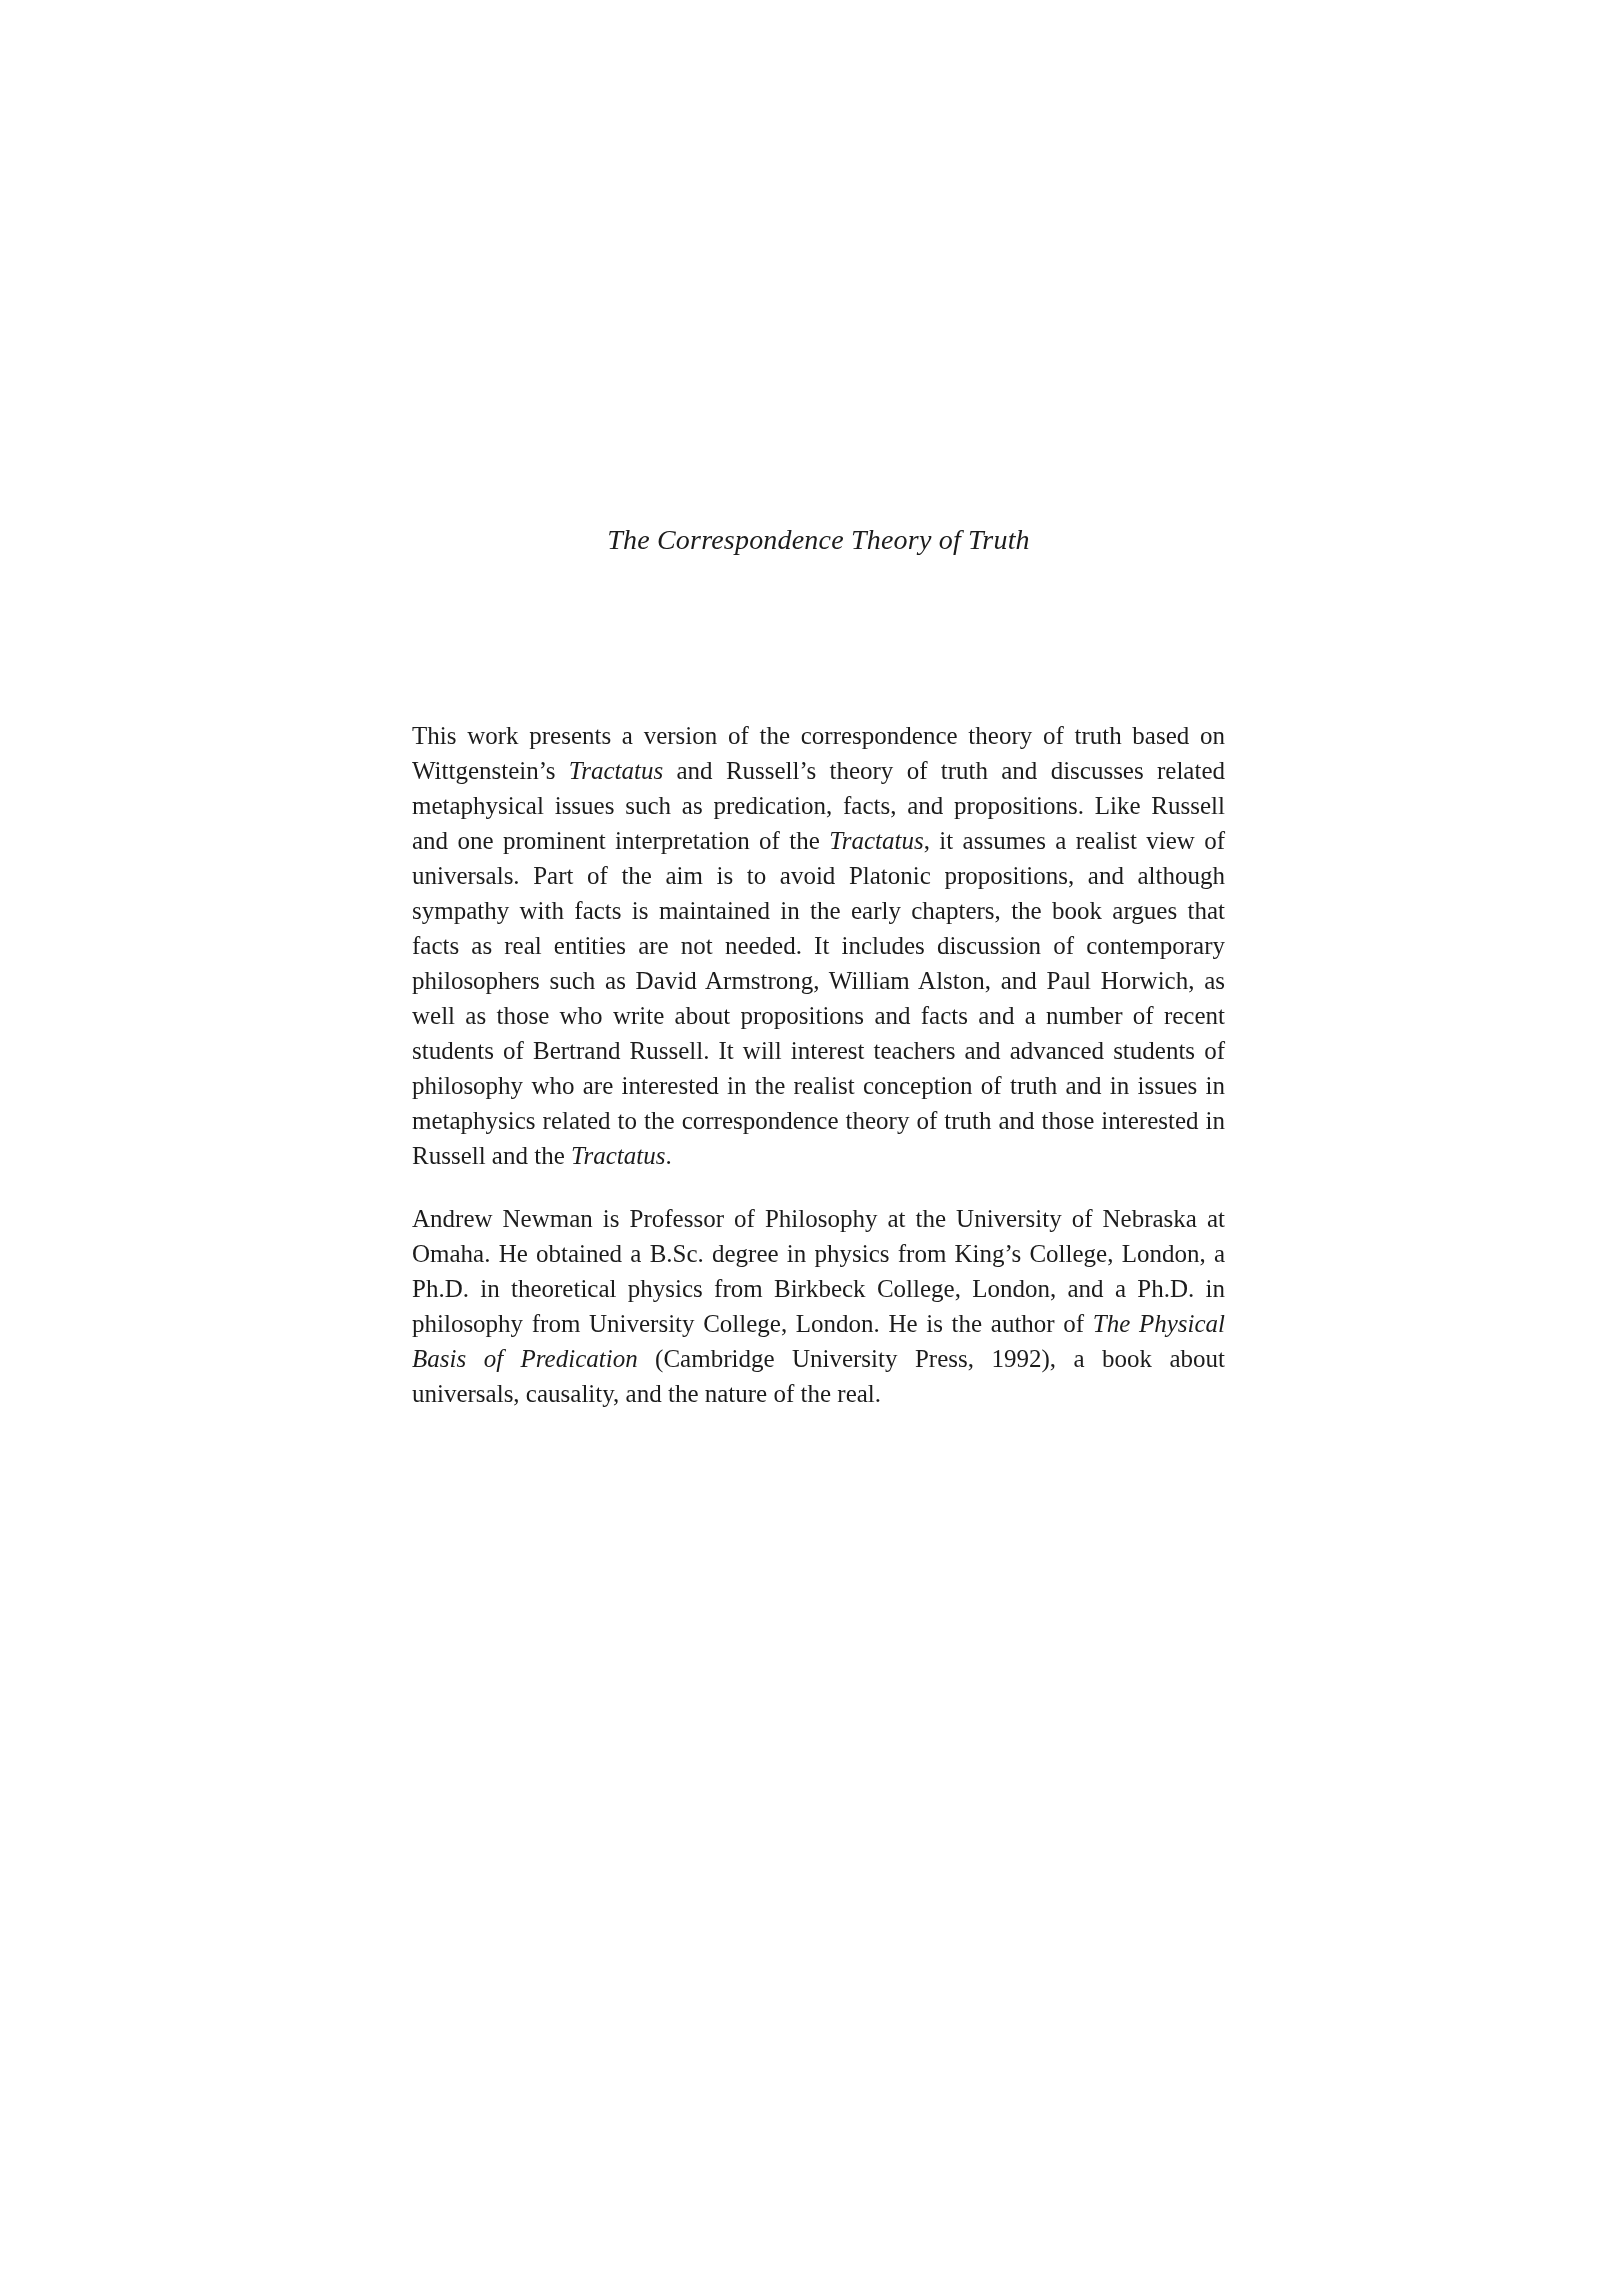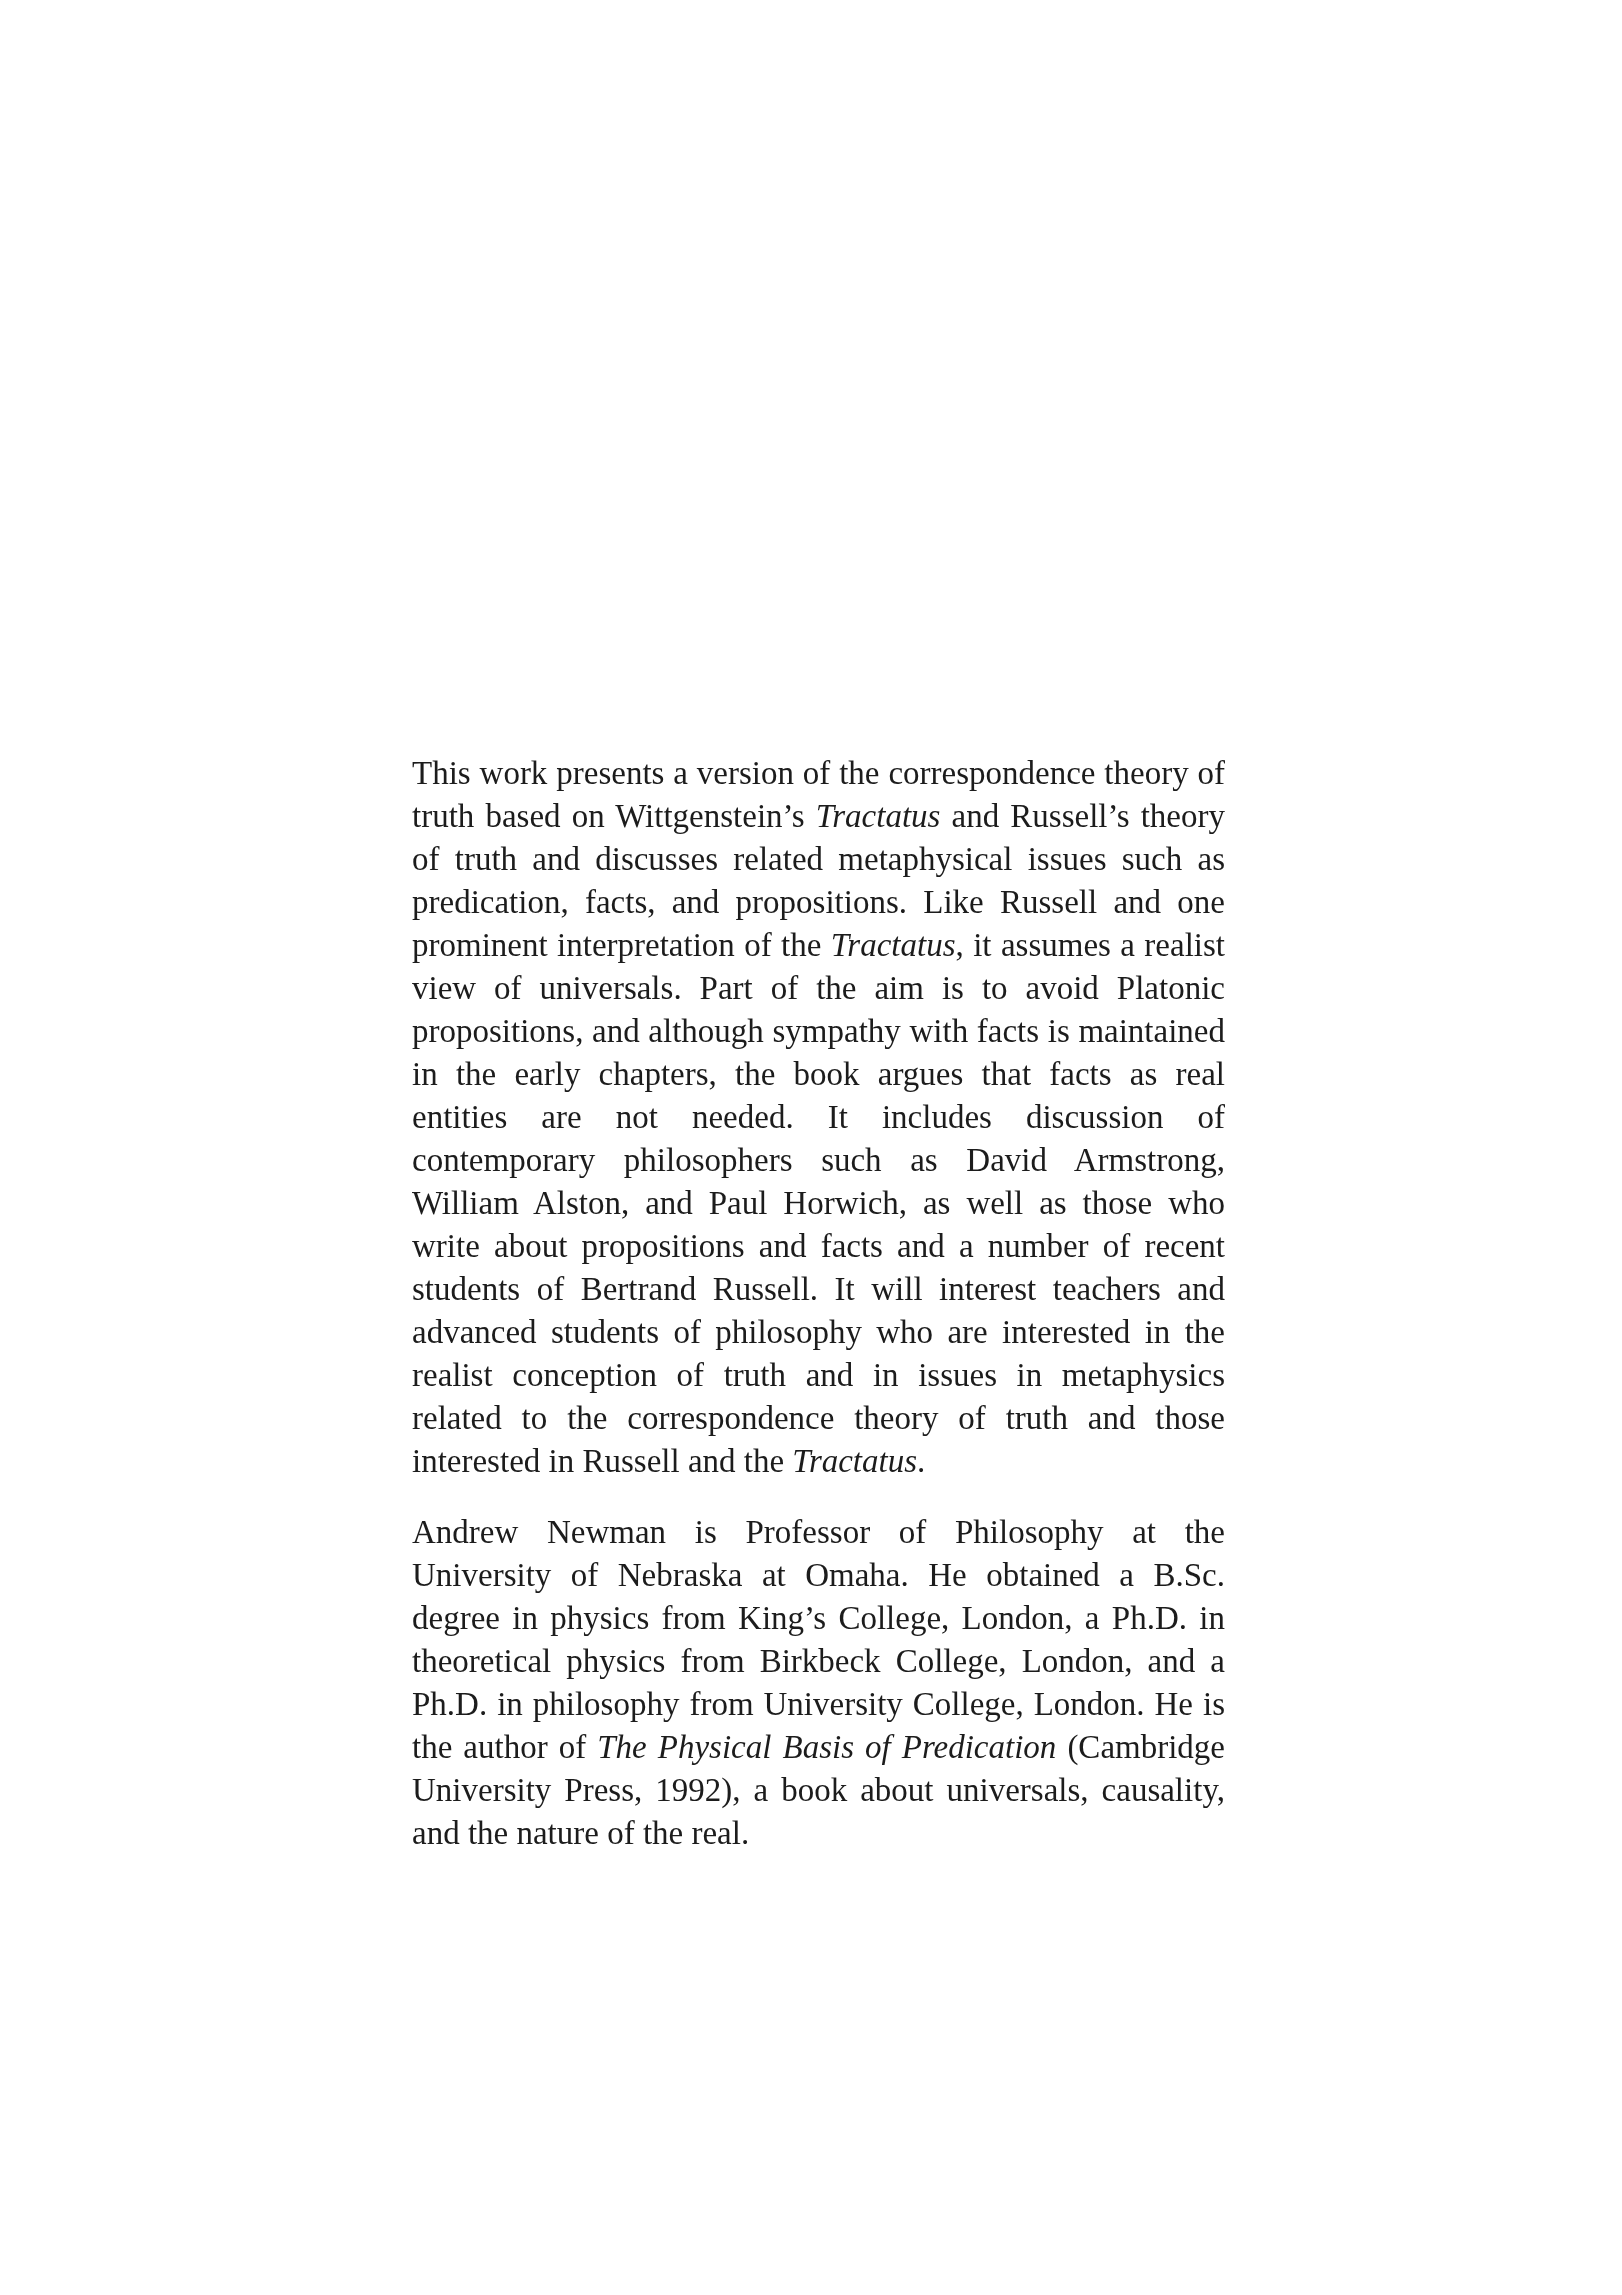--- a/index.html
+++ b/index.html
@@ -24,41 +24,42 @@
     text-align: center;
     font-style: italic;
     font-size: 28px;
     line-height: 35px;
     letter-spacing: 0.2px;
   }
   .content {
     position: absolute;
     left: 412px;
     width: 813px;
-    top: 752px;
-    font-size: 33px;
-    line-height: 43px;
+    top: 718px;
+    font-size: 25px;
+    line-height: 35px;
     text-align: justify;
     text-justify: inter-word;
   }
   .content p {
     margin: 0 0 27.5px 0;
   }
   .content p:last-child {
     margin-bottom: 8px;
   }
   em {
     font-style: italic;
   }
 </style>
 </head>
 <body>
 
 <div class="page">
 
+  <div class="title">The Correspondence Theory of Truth</div>
 
   <div class="content">
     <p><span>This work presents a version of the correspondence theory of truth based on Wittgenstein’s </span><em>Tractatus</em><span> and Russell’s theory of truth and discusses related metaphysical issues such as predication, facts, and propositions. Like Russell and one prominent interpretation of the </span><em>Tractatus</em><span>, it assumes a realist view of universals. Part of the aim is to avoid Platonic propositions, and although sympathy with facts is maintained in the early chapters, the book argues that facts as real entities are not needed. It includes discussion of contemporary philosophers such as David Armstrong, William Alston, and Paul Horwich, as well as those who write about propositions and facts and a number of recent students of Bertrand Russell. It will interest teachers and advanced students of philosophy who are interested in the realist conception of truth and in issues in metaphysics related to the correspondence theory of truth and those interested in Russell and the </span><em>Tractatus</em><span>.</span></p>
     <p><span>Andrew Newman is Professor of Philosophy at the University of Nebraska at Omaha. He obtained a B.Sc. degree in physics from King’s College, London, a Ph.D. in theoretical physics from Birkbeck College, London, and a Ph.D. in philosophy from University College, London. He is the author of </span><em>The Physical Basis of Predication</em><span> (Cambridge University Press, 1992), a book about universals, causality, and the nature of the real.</span></p>
   </div>
 
 </div>
 
 
 </body></html>

